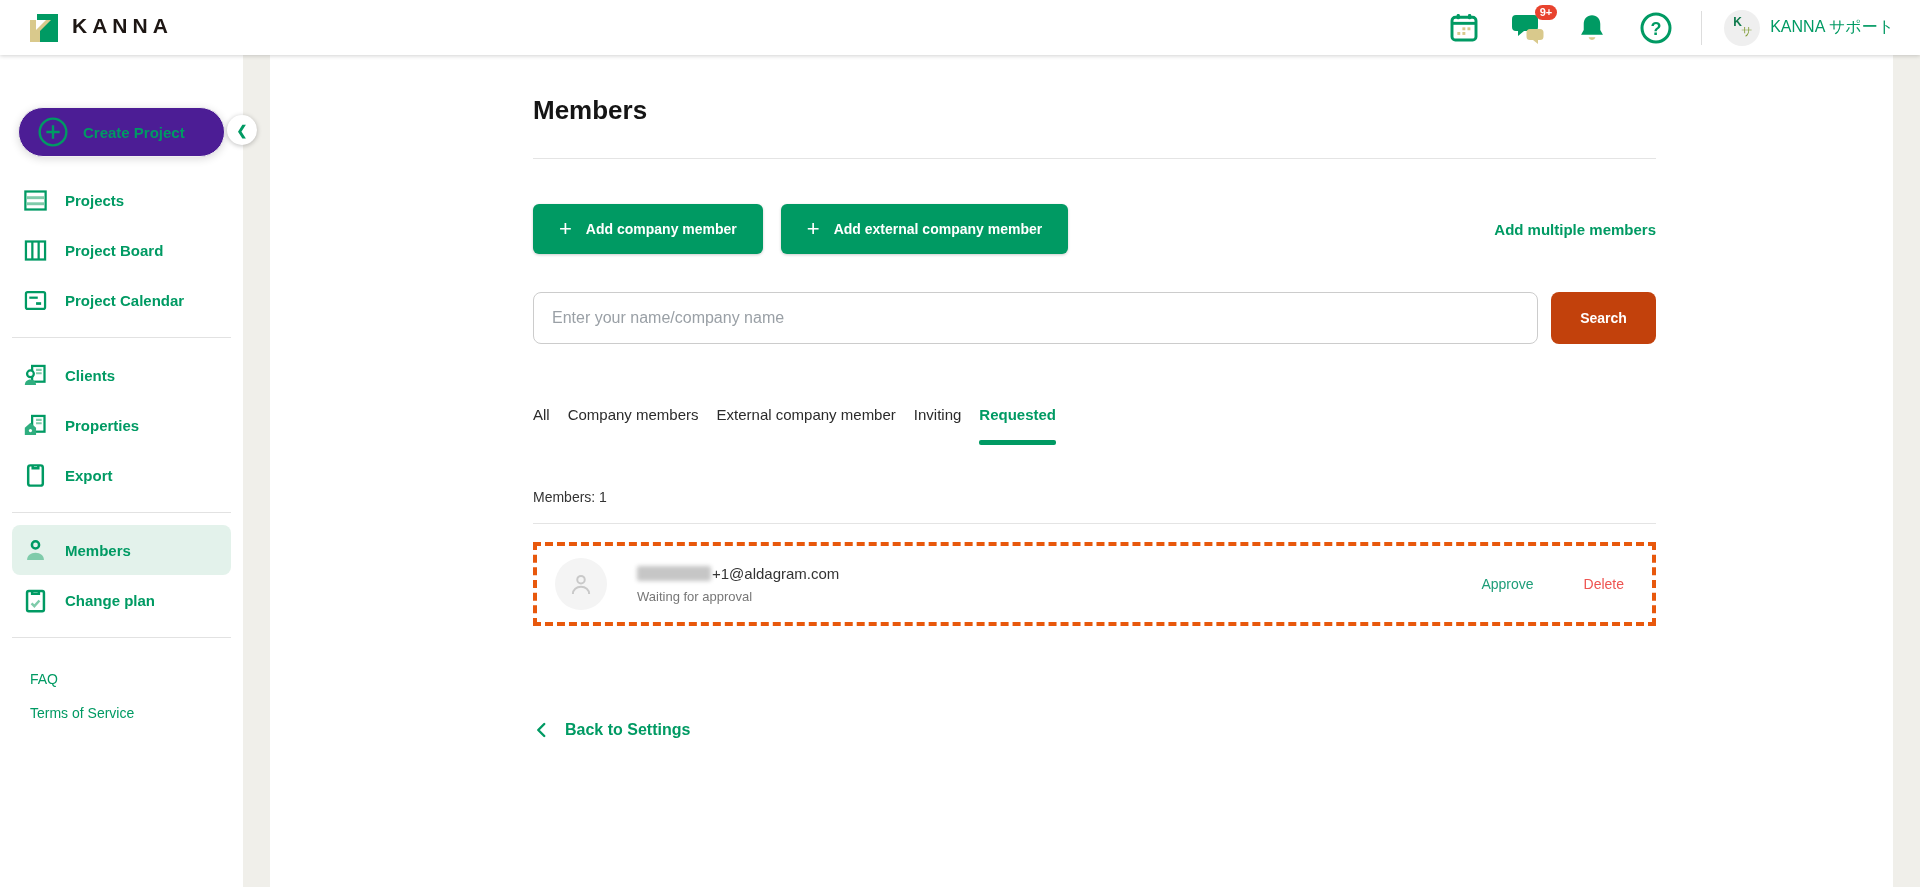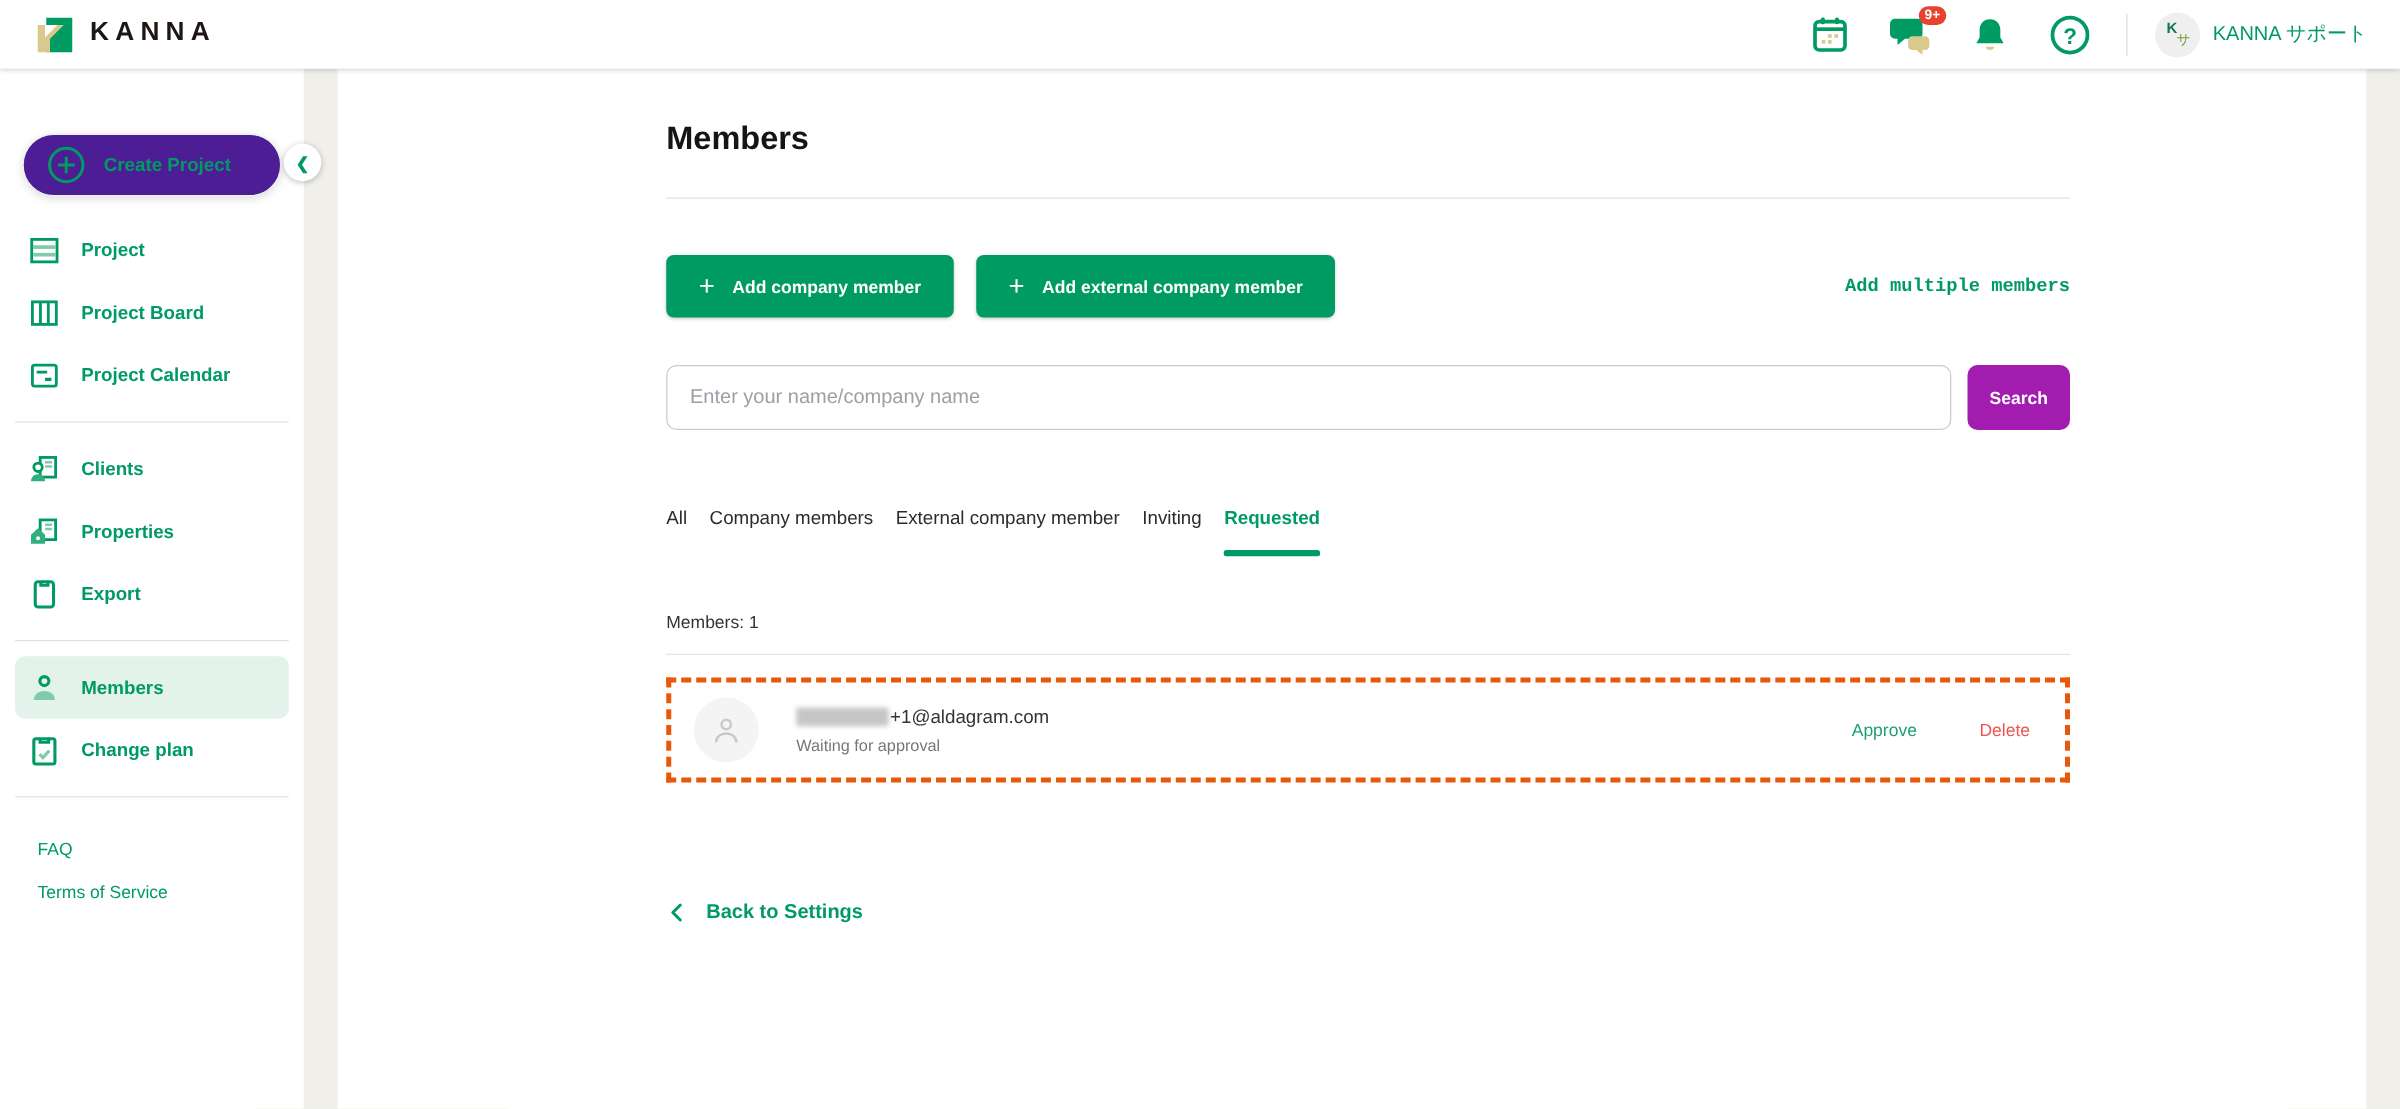--- a/index.html
+++ b/index.html
@@ -55,28 +55,28 @@
   .page-title { padding-top:40px; font-size:26px; font-weight:bold; color:#151515; }
   .hr { height:1px; background:#e4e4e4; margin-top:32px; }
 
   .btn-row { margin-top:45px; display:flex; align-items:center; }
   .green-btn { height:50px; background:#009a63; color:#fff; border:none; border-radius:6px;
     font-size:14px; font-weight:bold; padding:0 26px; margin-right:18px; cursor:pointer;
     display:flex; align-items:center; gap:14px; box-shadow:0 1px 3px rgba(0,0,0,.2);
     font-family:"Liberation Sans", sans-serif; }
   .plus { font-size:22px; font-weight:normal; line-height:1; }
   .add-multiple { margin-left:auto; color:#009a63; font-size:15px; font-weight:bold;
-    cursor:pointer; text-decoration:none;font-family:Liberation Mono, monospace; }
+    cursor:pointer; text-decoration:none; }
 
   .search-row { margin-top:38px; display:flex; align-items:center; }
   .search-input { flex:1; height:52px; border:1px solid #ccc; border-radius:8px;
     padding:0 18px; font-size:16px; color:#333; outline:none;
     font-family:"Liberation Sans", sans-serif; }
   .search-input::placeholder { color:#9aa0a6; }
-  .search-btn { width:82px; height:52px; margin-left:13px; background:#a21caf; color:#fff;
+  .search-btn { width:105px; height:52px; margin-left:13px; background:#c2410c; color:#fff;
     border:none; border-radius:8px; font-size:14px; font-weight:bold; cursor:default;
     font-family:"Liberation Sans", sans-serif; }
 
   .tabs { margin-top:62px; display:flex; gap:18px;align-items:flex-end; }
   .tab { font-size:15px; color:#2b2b2b; cursor:pointer; padding-bottom:14px; position:relative; }
   .tab.active { color:#009a63; font-weight:bold; }
   .tab.active::after { content:""; position:absolute; left:0; right:0; bottom:-8px;
     height:5px; background:#009a63; border-radius:2px; }
 
   .members-count { margin-top:52px; font-size:14px; color:#333; }
@@ -166,21 +166,21 @@
       <span>Create Project</span>
     </button>
 
     <div class="nav-group">
       <div class="nav-item">
         <svg width="27" height="27" viewBox="0 0 24 24" fill="none">
           <rect x="3" y="4" width="18" height="16" stroke="#009a63" stroke-width="2"></rect>
           <rect x="4" y="8.2" width="16" height="2.6" fill="#7fcbaa"></rect>
           <rect x="4" y="13.6" width="16" height="2.6" fill="#7fcbaa"></rect>
         </svg>
-        <span>Project</span>
+        <span>Projects</span>
       </div>
       <div class="nav-item">
         <svg width="27" height="27" viewBox="0 0 24 24" fill="none">
           <rect x="3.5" y="4" width="17" height="16" stroke="#009a63" stroke-width="2"></rect>
           <path d="M9.2 4.5 V19.5 M14.8 4.5 V19.5" stroke="#009a63" stroke-width="2"></path>
         </svg>
         <span>Project Board</span>
       </div>
       <div class="nav-item">
         <svg width="27" height="27" viewBox="0 0 24 24" fill="none">

